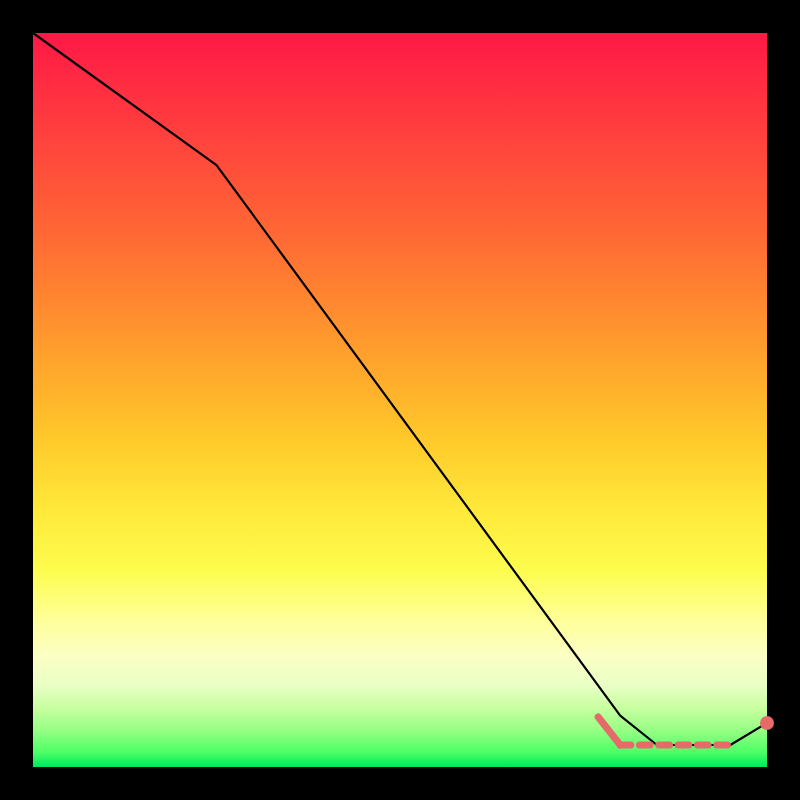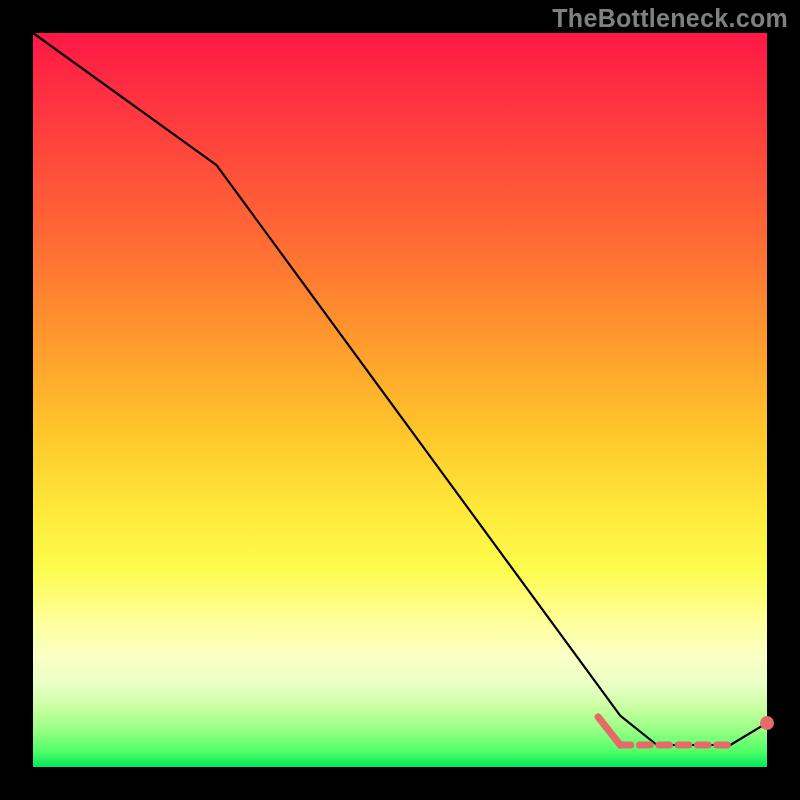--- a/index.html
+++ b/index.html
@@ -73,21 +73,20 @@
     fill: #e56a6a;
   }
 </style>
 </head>
 <body>
 
 <div class="stage">
 
   <div class="plot-area"></div>
 
-  <div class="watermark">TheBottleneck.com</div>
 
   <svg class="overlay" viewBox="0 0 800 800">
     <path id="curve-path" class="curve" d="M33.0 33.0 L216.5 165.1 L620.2 715.6 L656.9 745.0 L730.3 745.0 L767.0 723.0"></path>
     <g id="dash-group">
         <line x1="598.2" y1="717.0" x2="620.2" y2="745.0" class="dash-segment" stroke-width="9"></line>
         <line x1="620.2" y1="745.0" x2="630.8" y2="745.0" class="dash-segment"></line>
         <line x1="639.5" y1="745.0" x2="650.1" y2="745.0" class="dash-segment"></line>
         <line x1="658.8" y1="745.0" x2="669.5" y2="745.0" class="dash-segment"></line>
         <line x1="678.1" y1="745.0" x2="688.8" y2="745.0" class="dash-segment"></line>
         <line x1="697.5" y1="745.0" x2="708.1" y2="745.0" class="dash-segment"></line>

